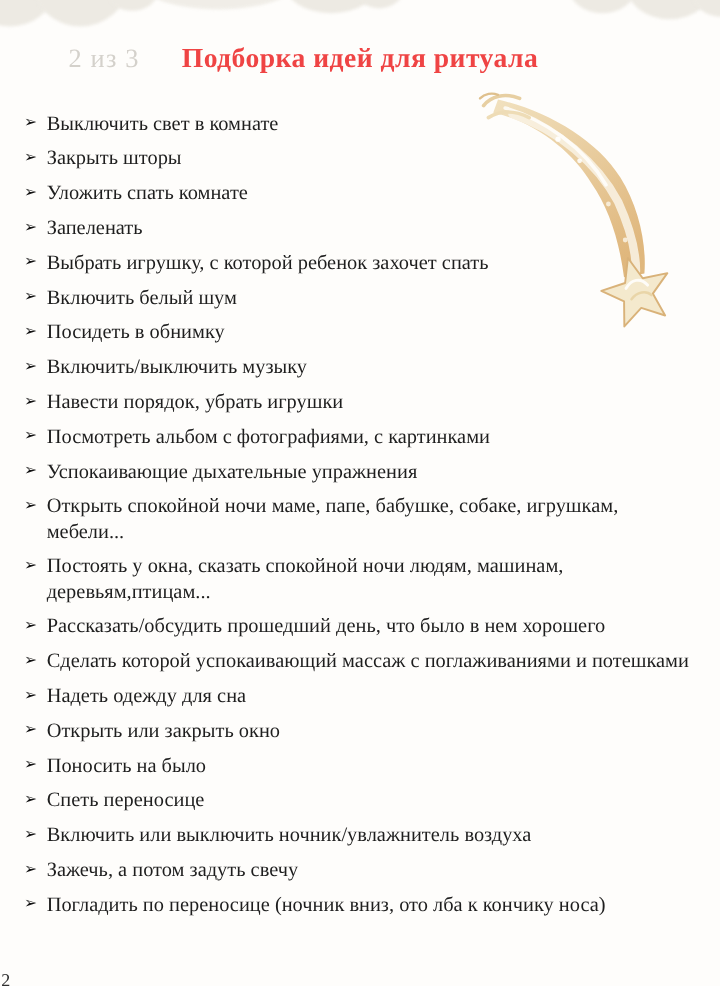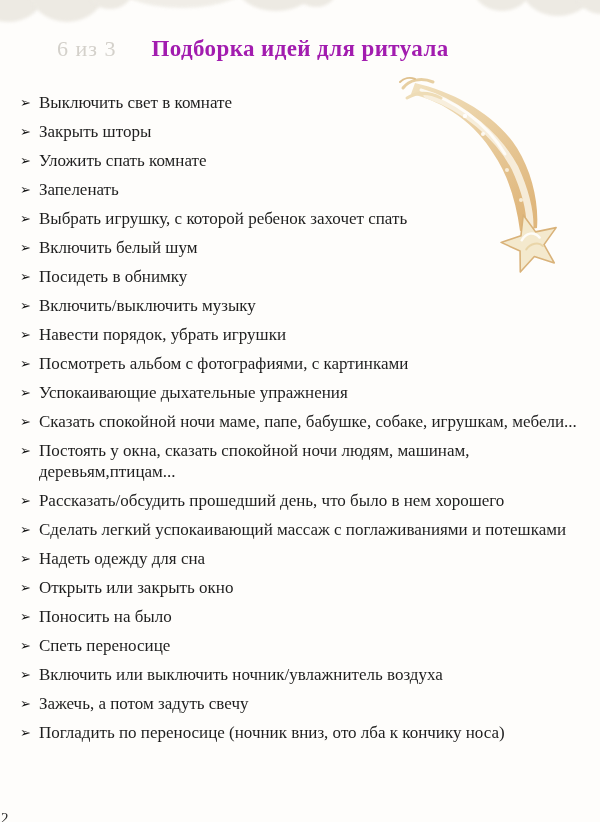--- a/index.html
+++ b/index.html
@@ -26,21 +26,21 @@
   .c8 { left:521px; top:-44px; width:74px; height:60px; }
   .c9 { left:576px; top:-28px; width:52px; height:42px; }
 
   .header { position:absolute; top:34px; left:0; width:600px; height:32px; }
   .page-indicator {
     position:absolute; left:57px; top:2px;
     font-size:22px; color:#d4d1cb; letter-spacing:1px;
   }
   .title {
     text-align:center;
-    font-size:23px; font-weight:bold; color:#a21caf;
+    font-size:23px; font-weight:bold; color:#ef4444;
     letter-spacing:.4px; line-height:30px;
   }
 
   .ritual-list {
     position:absolute; left:20px; top:92px; width:558px;
     list-style:none;
   }
   .ritual-list li {
     display:flex; align-items:flex-start; gap:8px;
     margin-bottom:8px;
@@ -68,21 +68,21 @@
 <div class="cloud c2"></div>
 <div class="cloud c3"></div>
 <div class="cloud c4"></div>
 <div class="cloud c5"></div>
 <div class="cloud c6"></div>
 <div class="cloud c7"></div>
 <div class="cloud c8"></div>
 <div class="cloud c9"></div>
 
 <div class="header">
-  <span class="page-indicator">6 из 3</span>
+  <span class="page-indicator">2 из 3</span>
   <h1 class="title">Подборка идей для ритуала</h1>
 </div>
 
 <ul class="ritual-list">
     <li>
       <span class="bullet">➢</span>
       <span class="item-text">Выключить свет в комнате</span>
     </li>
     <li>
       <span class="bullet">➢</span>
@@ -119,33 +119,33 @@
     <li>
       <span class="bullet">➢</span>
       <span class="item-text">Посмотреть альбом с фотографиями, с картинками</span>
     </li>
     <li>
       <span class="bullet">➢</span>
       <span class="item-text">Успокаивающие дыхательные упражнения</span>
     </li>
     <li>
       <span class="bullet">➢</span>
-      <span class="item-text">Сказать спокойной ночи маме, папе, бабушке, собаке, игрушкам, мебели...</span>
+      <span class="item-text">Открыть спокойной ночи маме, папе, бабушке, собаке, игрушкам, мебели...</span>
     </li>
     <li>
       <span class="bullet">➢</span>
       <span class="item-text">Постоять у окна, сказать спокойной ночи людям, машинам, деревьям,птицам...</span>
     </li>
     <li>
       <span class="bullet">➢</span>
       <span class="item-text">Рассказать/обсудить прошедший день, что было в нем хорошего</span>
     </li>
     <li>
       <span class="bullet">➢</span>
-      <span class="item-text">Сделать легкий успокаивающий массаж с поглаживаниями и потешками</span>
+      <span class="item-text">Сделать которой успокаивающий массаж с поглаживаниями и потешками</span>
     </li>
     <li>
       <span class="bullet">➢</span>
       <span class="item-text">Надеть одежду для сна</span>
     </li>
     <li>
       <span class="bullet">➢</span>
       <span class="item-text">Открыть или закрыть окно</span>
     </li>
     <li>

